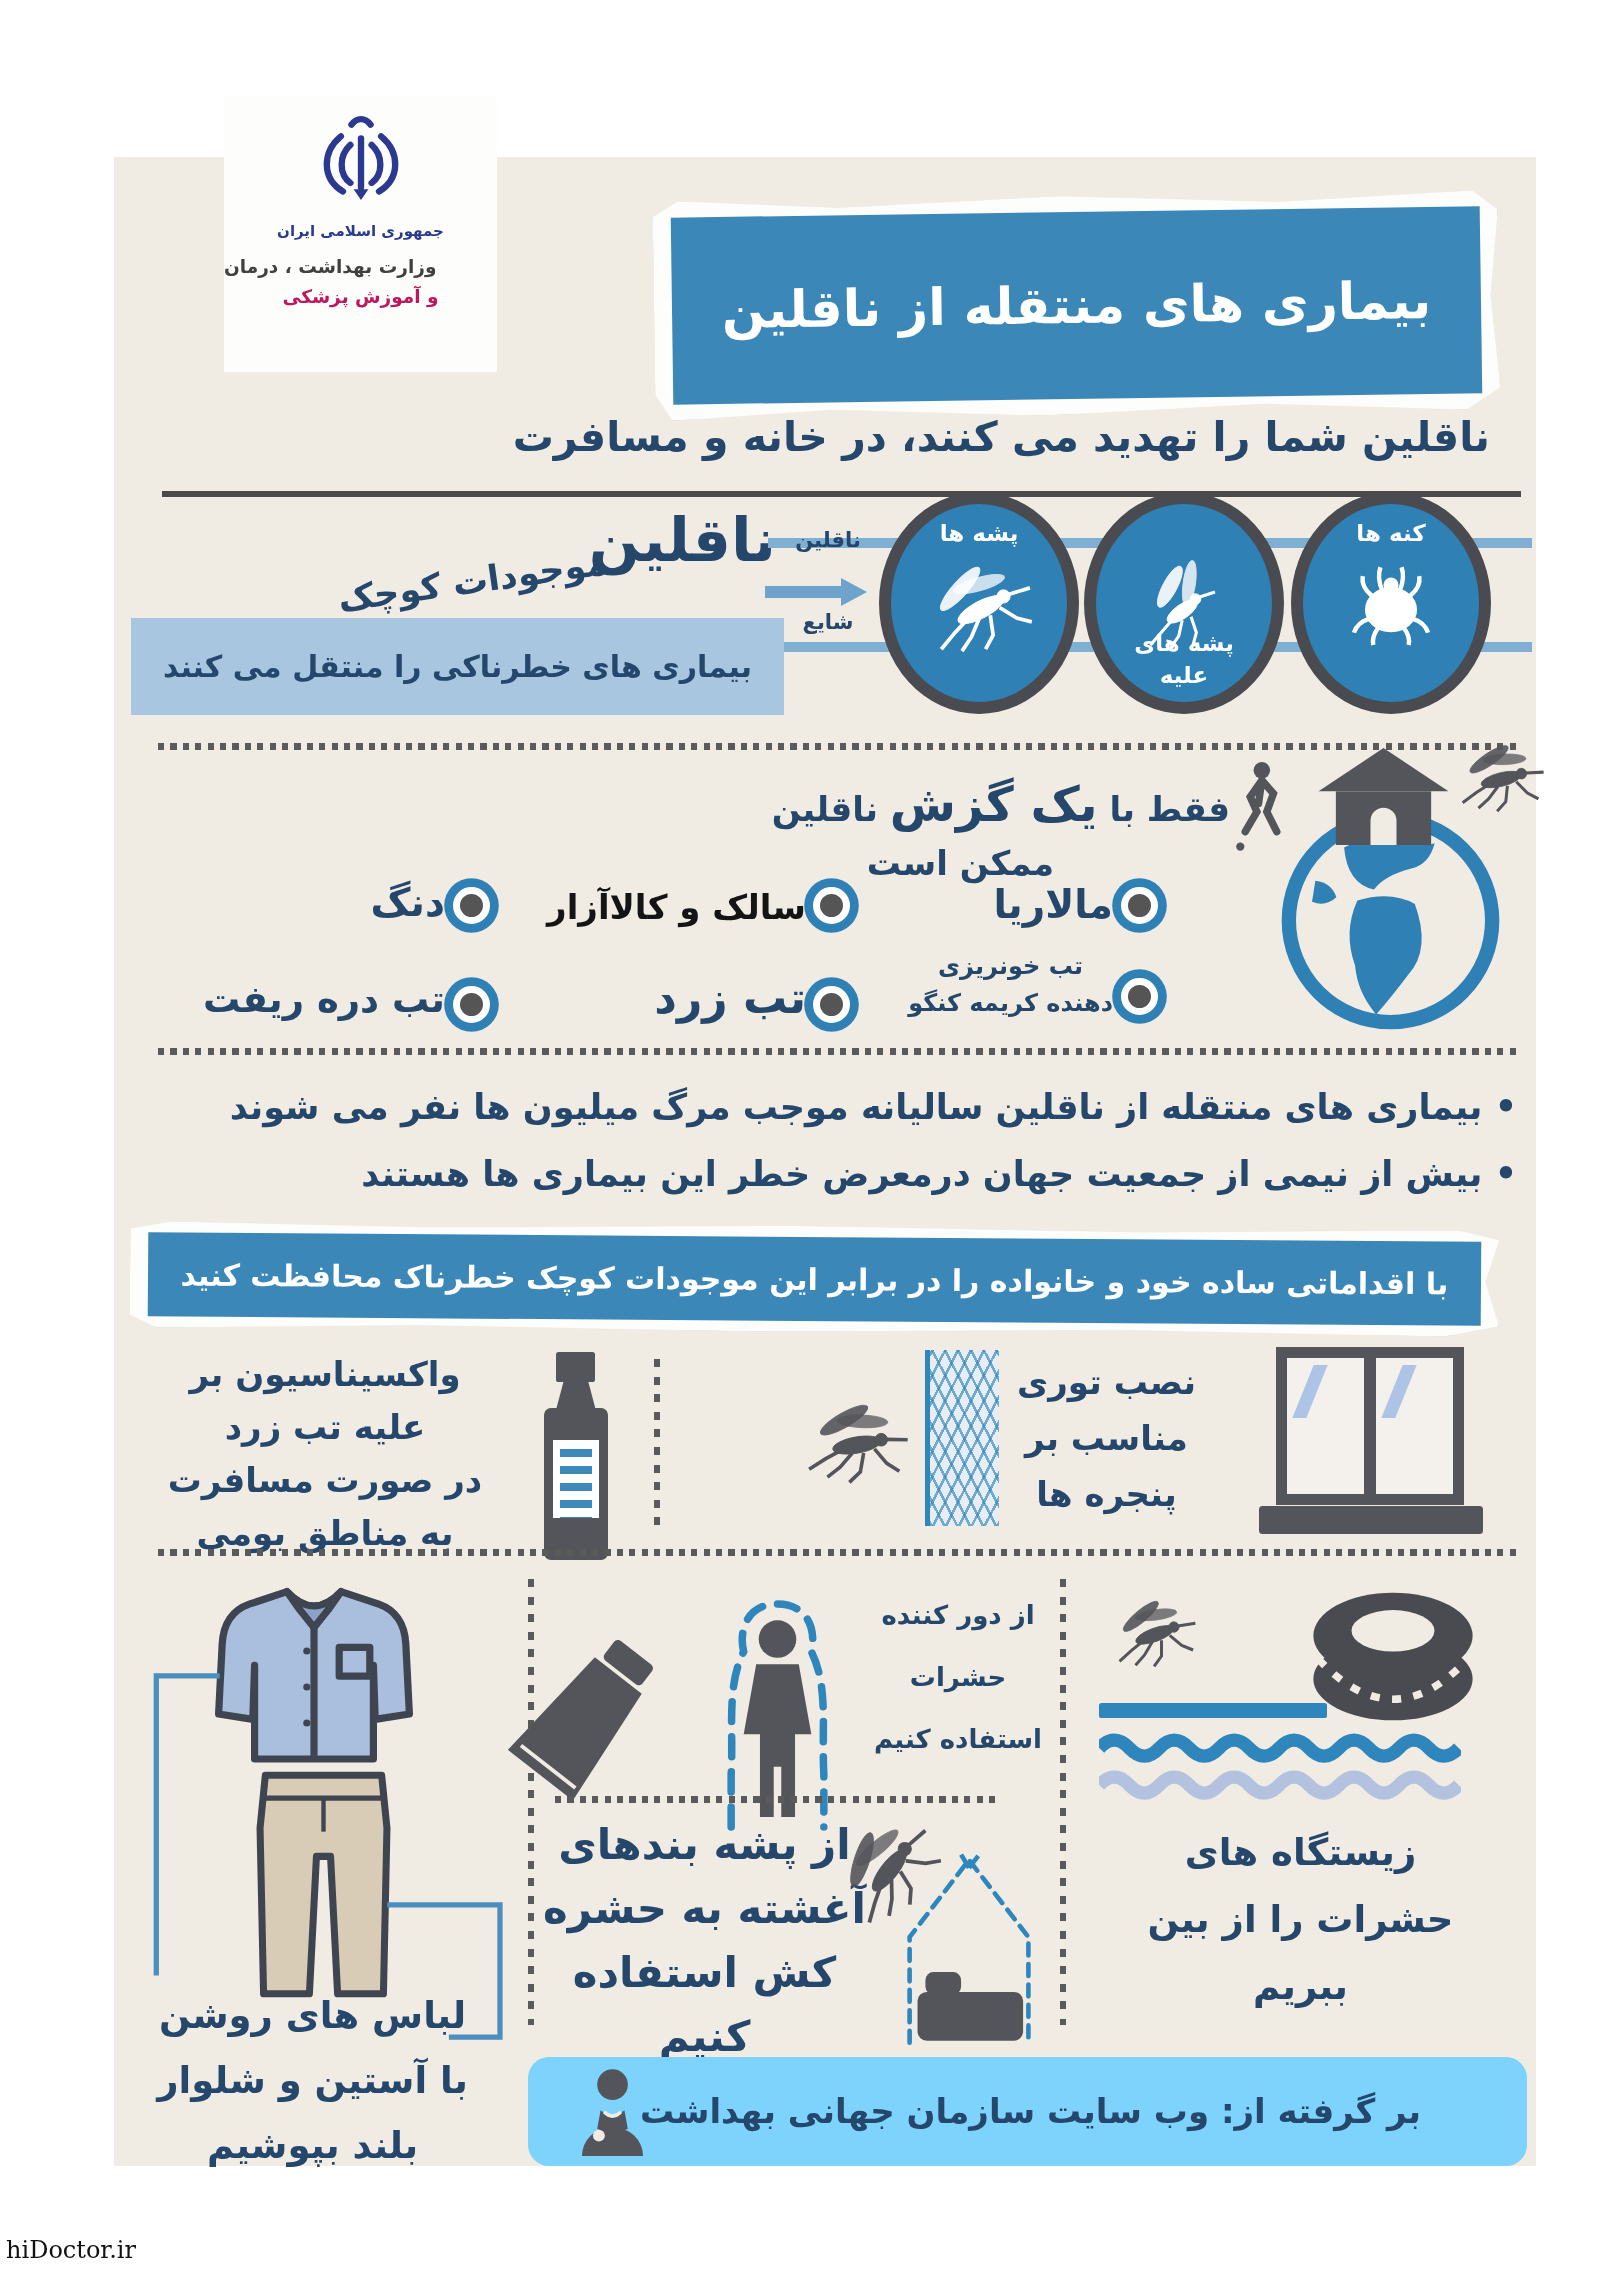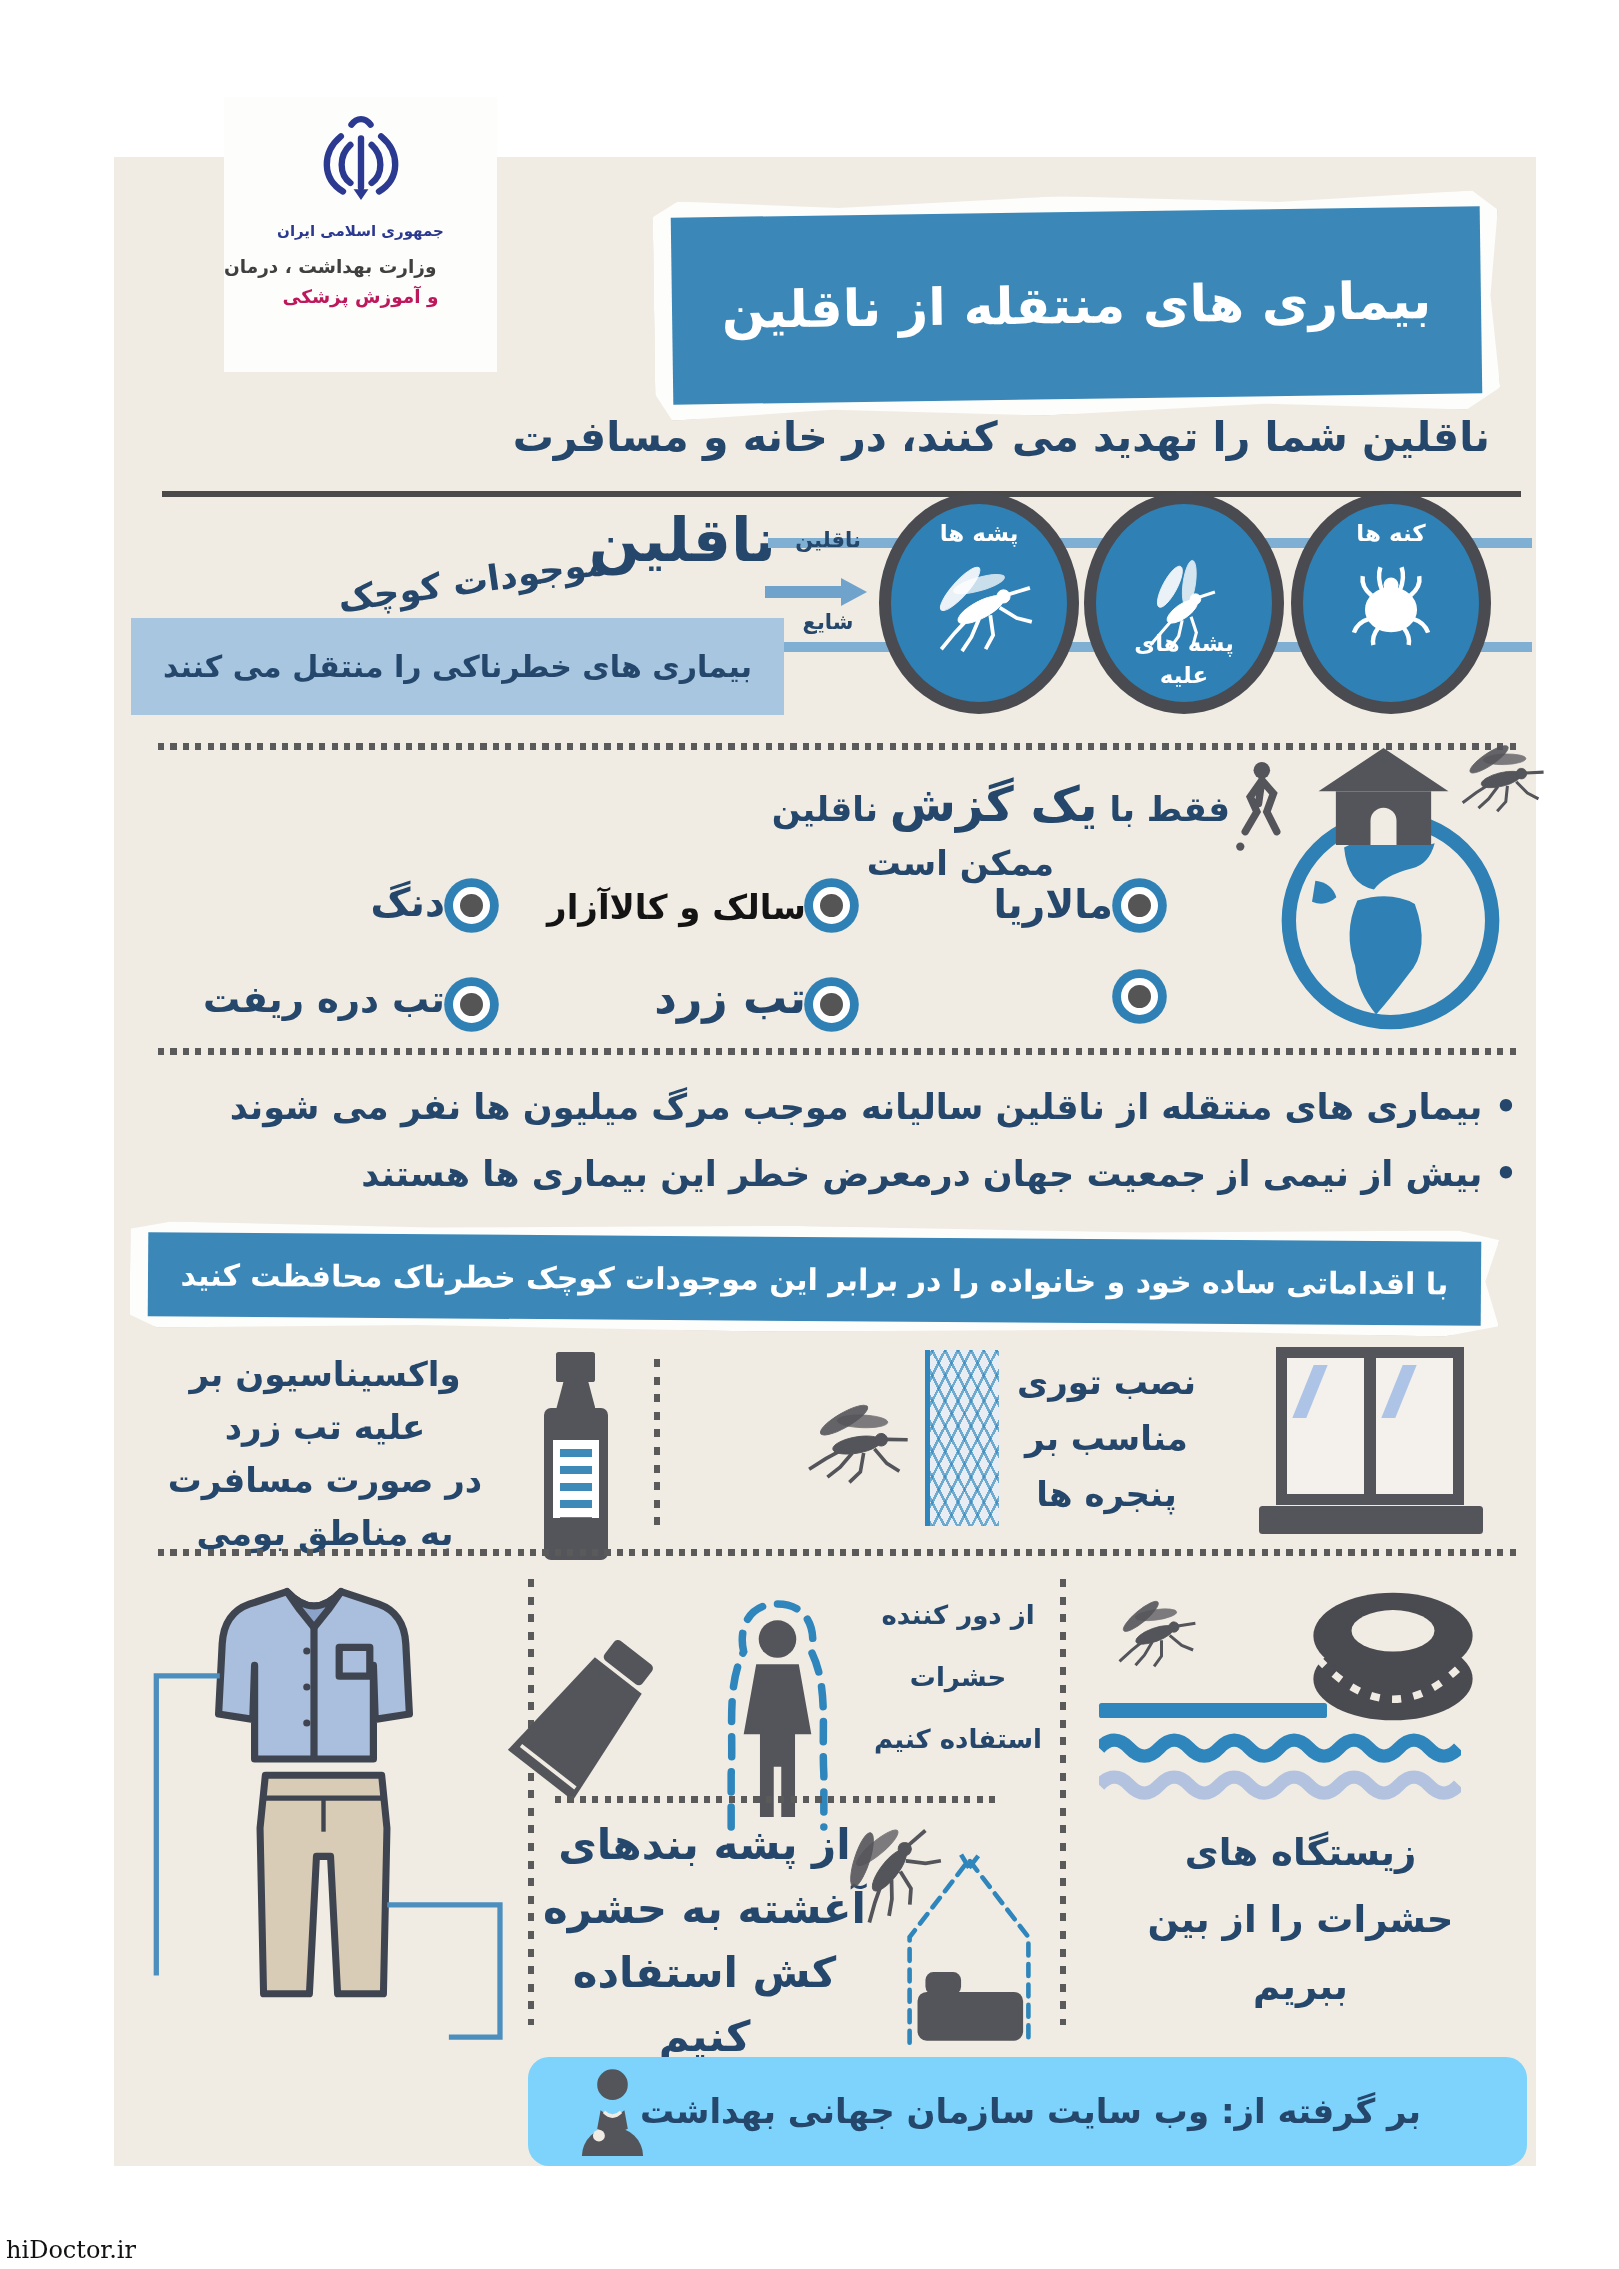--- a/index.html
+++ b/index.html
@@ -178,20 +178,24 @@
   <div class="abs ring" style="left:1122px;top:887px;"></div>
   <div class="abs navy" style="right:506px;top:882px;font-size:39px;">مالاریا</div>
 
   <div class="abs ring" style="left:814px;top:887px;"></div>
   <div class="abs" style="right:813px;top:887px;font-size:34px;font-weight:bold;color:#141414;white-space:nowrap;">سالک و کالاآزار</div>
 
   <div class="abs ring" style="left:454px;top:887px;"></div>
   <div class="abs navy" style="right:1174px;top:880px;font-size:39px;">دنگ</div>
 
   <div class="abs ring" style="left:1122px;top:978px;"></div>
+  <div class="abs navy" style="right:506px;top:948px;font-size:24px;text-align:center;line-height:1.55;">
+    <div>تب خونریزی</div>
+    <div>دهنده کریمه کنگو</div>
+  </div>
 
   <div class="abs ring" style="left:814px;top:986px;"></div>
   <div class="abs navy" style="right:813px;top:972px;font-size:44px;">تب زرد</div>
 
   <div class="abs ring" style="left:454px;top:986px;"></div>
   <div class="abs navy" style="right:1174px;top:978px;font-size:37px;">تب دره ریفت</div>
 
   <div class="abs dotted-h" style="left:159px;top:1048px;width:1363px;"></div>
 
   <div class="abs navy fact" style="right:102px;top:1087px;">
@@ -279,20 +283,25 @@
     <svg viewBox="0 0 160 265" width="141" height="234">
       <path d="M14 8 H146 L152 68 L148 256 H96 L88 100 H72 L64 256 H12 L8 68 Z" fill="#d9ccb6" stroke="#3f4550" stroke-width="8" stroke-linejoin="round"></path>
       <line x1="10" y1="34" x2="150" y2="34" stroke="#3f4550" stroke-width="6"></line>
       <line x1="80" y1="34" x2="80" y2="72" stroke="#3f4550" stroke-width="5"></line>
     </svg>
   </div>
   <svg class="abs" style="left:115px;top:1667px;" width="423" height="379" viewBox="0 0 480 430">
     <path d="M120 10 L48 10 L48 350" stroke="#4c8fbf" stroke-width="6" fill="none"></path>
     <path d="M310 270 L438 270 L438 420 L380 420" stroke="#4c8fbf" stroke-width="6" fill="none"></path>
   </svg>
+  <div class="abs navy ctext" style="left:124px;top:1983px;width:379px;font-size:37px;line-height:65px;">
+    <div>لباس های روشن</div>
+    <div>با آستین و شلوار</div>
+    <div>بلند بپوشیم</div>
+  </div>
 
   <div class="abs" style="left:535px;top:1634px;transform:rotate(38deg);">
     <svg viewBox="0 0 110 170" width="106" height="163">
       <rect x="30" y="2" width="50" height="26" rx="5" fill="#54555a"></rect>
       <path d="M24 32 L86 32 L98 164 L12 164 Z" fill="#54555a"></path>
       <line x1="20" y1="152" x2="92" y2="152" stroke="#f1ece3" stroke-width="4"></line>
     </svg>
   </div>
   <div class="abs" style="left:697px;top:1599px;">
     <svg viewBox="0 0 130 190" width="163" height="238">

